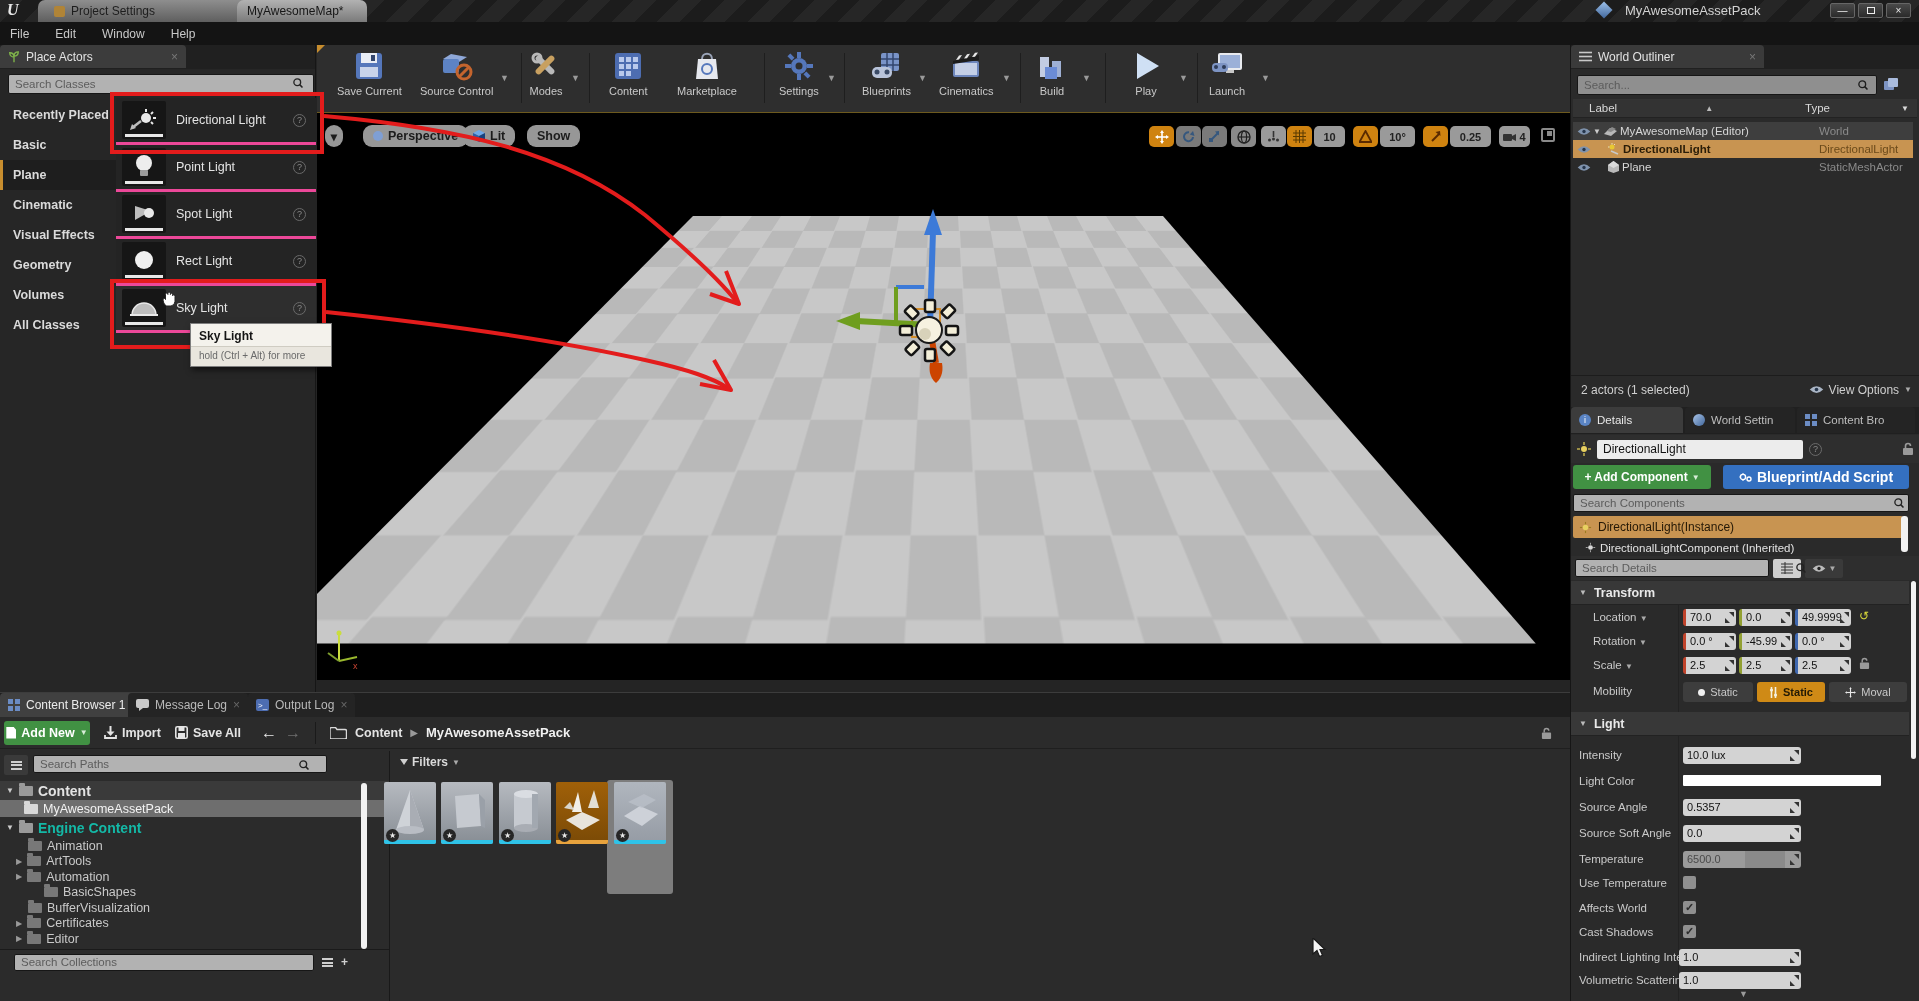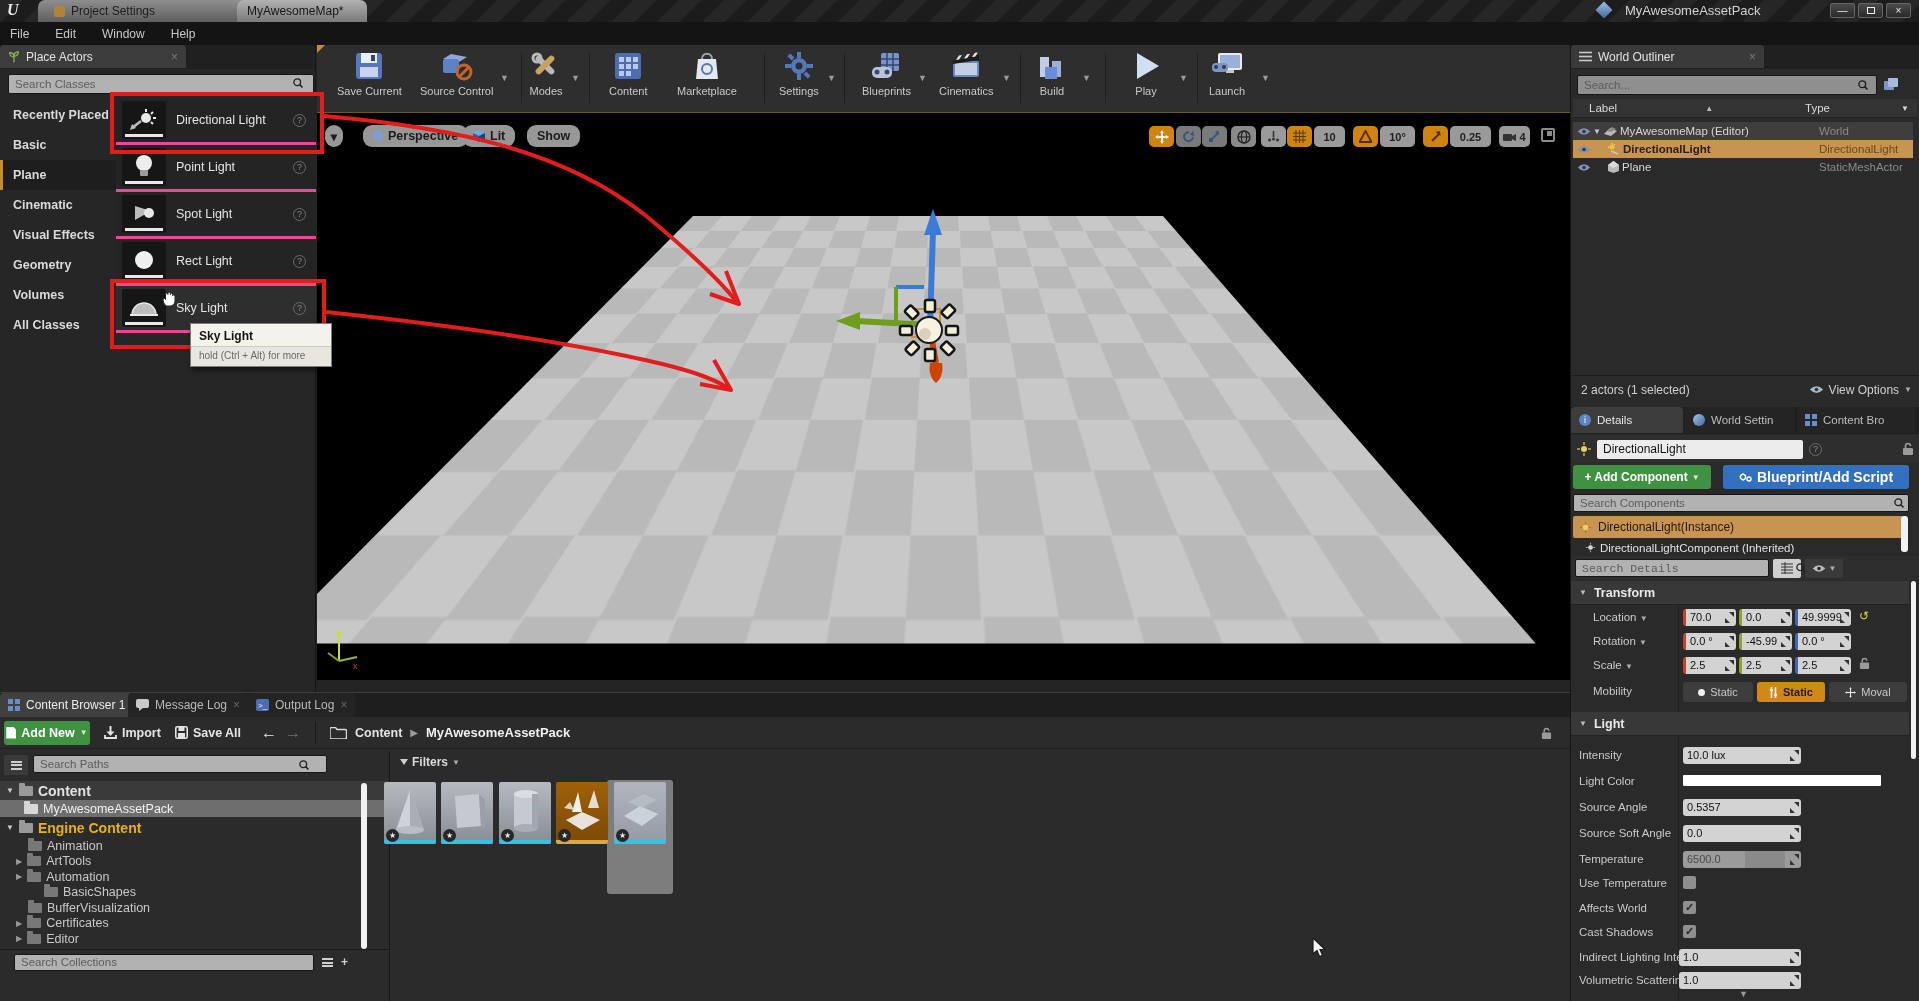--- a/index.html
+++ b/index.html
@@ -648,21 +648,21 @@
           <g stroke="#aaa" stroke-width="1.2">
             <line x1="7" y1="1" x2="7" y2="3.5"></line>
             <line x1="7" y1="10.5" x2="7" y2="13"></line>
             <line x1="1" y1="7" x2="3.5" y2="7"></line>
             <line x1="10.5" y1="7" x2="13" y2="7"></line>
           </g>
         </svg>
       <span>DirectionalLightComponent (Inherited)</span>
     </div>
     <div class="a" style="left:0;top:511px;width:349px;height:24px;background:#2e2e2e;display:flex;align-items:center;gap:4px;padding:0 4px;">
-      <input class="search" style="width: 194px; height: 18px; font-family: Liberation Mono, monospace;" readonly="" placeholder="Search Details">
+      <input class="search" style="width: 194px; height: 18px;" readonly="" placeholder="Search Details">
       <svg class="mag a" style="left:224px;top:6px;" viewBox="0 0 16 16">
           <circle cx="7" cy="7" r="4.5" fill="none" stroke="#222" stroke-width="1.8"></circle>
           <line x1="10.5" y1="10.5" x2="14" y2="14" stroke="#222" stroke-width="2"></line>
         </svg>
       <div style="width:28px;height:19px;background:#cfcfcf;border-radius:2px;display:flex;align-items:center;justify-content:center;">
         <svg width="12" height="12" viewBox="0 0 12 12">
             <g stroke="#333" stroke-width="1">
               <line x1="0" y1="2" x2="12" y2="2"></line>
               <line x1="0" y1="5" x2="12" y2="5"></line>
               <line x1="0" y1="8" x2="12" y2="8"></line>
@@ -864,21 +864,21 @@
             <span class="folder" style="background:#9a9a9a;"></span>
           <span style="font-weight:bold;font-size:14px;color:#e2e2e2;">Content</span>
         </div>
         <div class="treerow" style="height:17px;background:#6e6e6e;padding-left:24px;color:#f2f2f2;">
           <span class="folder" style="background:#d8d8d8;"></span>
           <span>MyAwesomeAssetPack</span>
         </div>
         <div class="treerow" style="height:21px;padding-left:6px;">
           <span style="font-size:8px;color:#ccc;">▼</span>
             <span class="folder" style="background:#9a9a9a;"></span>
-          <span style="font-weight:bold;font-size:14px;color:#eab308;">Engine Content</span>
+          <span style="font-weight:bold;font-size:14px;color:#14b8a6;">Engine Content</span>
         </div>
         <div class="treerow" style="height:15.5px;padding-left:28px;">
             <span class="folder" style="background:#787878;"></span>
             <span>Animation</span>
           </div>
         <div class="treerow" style="height:15.5px;padding-left:16px;">
             <span style="font-size:8px;color:#999;">▶</span>
             <span class="folder" style="background:#787878;"></span>
             <span>ArtTools</span>
           </div>

